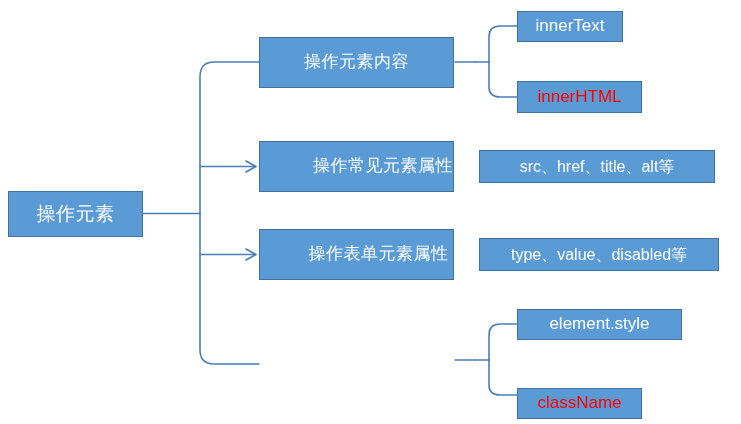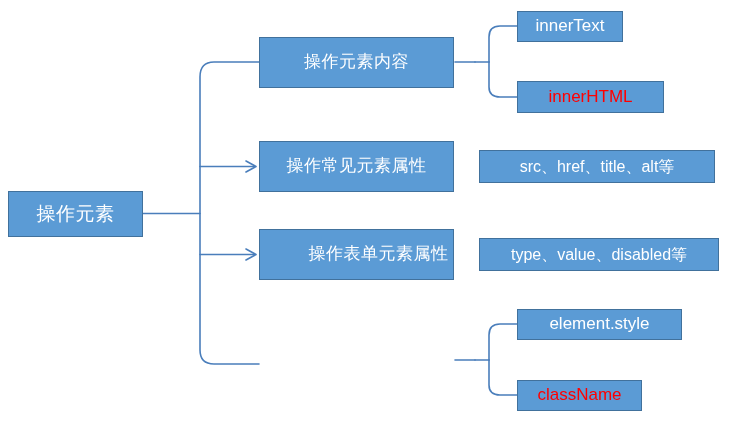--- a/index.html
+++ b/index.html
@@ -89,42 +89,42 @@
   </div>
 
   <div class="node-box" style="left:8px; top:191px; width:135px; height:46px;">
     <span class="node-label cjk-lg text-white">操作元素</span>
   </div>
 
   <div class="node-box" style="left:517px; top:11px; width:106px; height:31px;">
     <span class="node-label latin-md text-white">innerText</span>
   </div>
 
-  <div class="node-box" style="left:517px; top:81px; width:147px; height:32px;">
+  <div class="node-box" style="left:517px; top:81px; width:125px; height:32px;">
     <span class="node-label latin-md text-red">innerHTML</span>
   </div>
 
-  <div class="node-box" style="left:259px; top:141px; width:195px; height:51px;">
+  <div class="node-box" style="left:259px; top:141px; width:195px; height:51px;justify-content:flex-end;">
     <span class="node-label cjk-md text-white">操作常见元素属性</span>
   </div>
 
   <div class="node-box" style="left:479px; top:150px; width:236px; height:33px;">
     <span class="node-label latin-sm text-white">src、href、title、alt等</span>
   </div>
 
   <div class="node-box" style="left:259px; top:229px; width:195px; height:51px;padding-left:44px;">
     <span class="node-label cjk-md text-white">操作表单元素属性</span>
   </div>
 
   <div class="node-box" style="left:479px; top:238px; width:240px; height:33px;text-align:right;">
     <span class="node-label latin-sm text-white">type、value、disabled等</span>
   </div>
 
 
   <div class="node-box" style="left:517px; top:309px; width:165px; height:31px;justify-content:center;">
     <span class="node-label latin-md text-white">element.style</span>
   </div>
 
-  <div class="node-box" style="left:517px; top:380px; width:125px; height:31px;">
+  <div class="node-box" style="left:517px; top:388px; width:125px; height:31px;">
     <span class="node-label latin-md text-red">className</span>
   </div>
 
 </div>
 
 </body></html>

